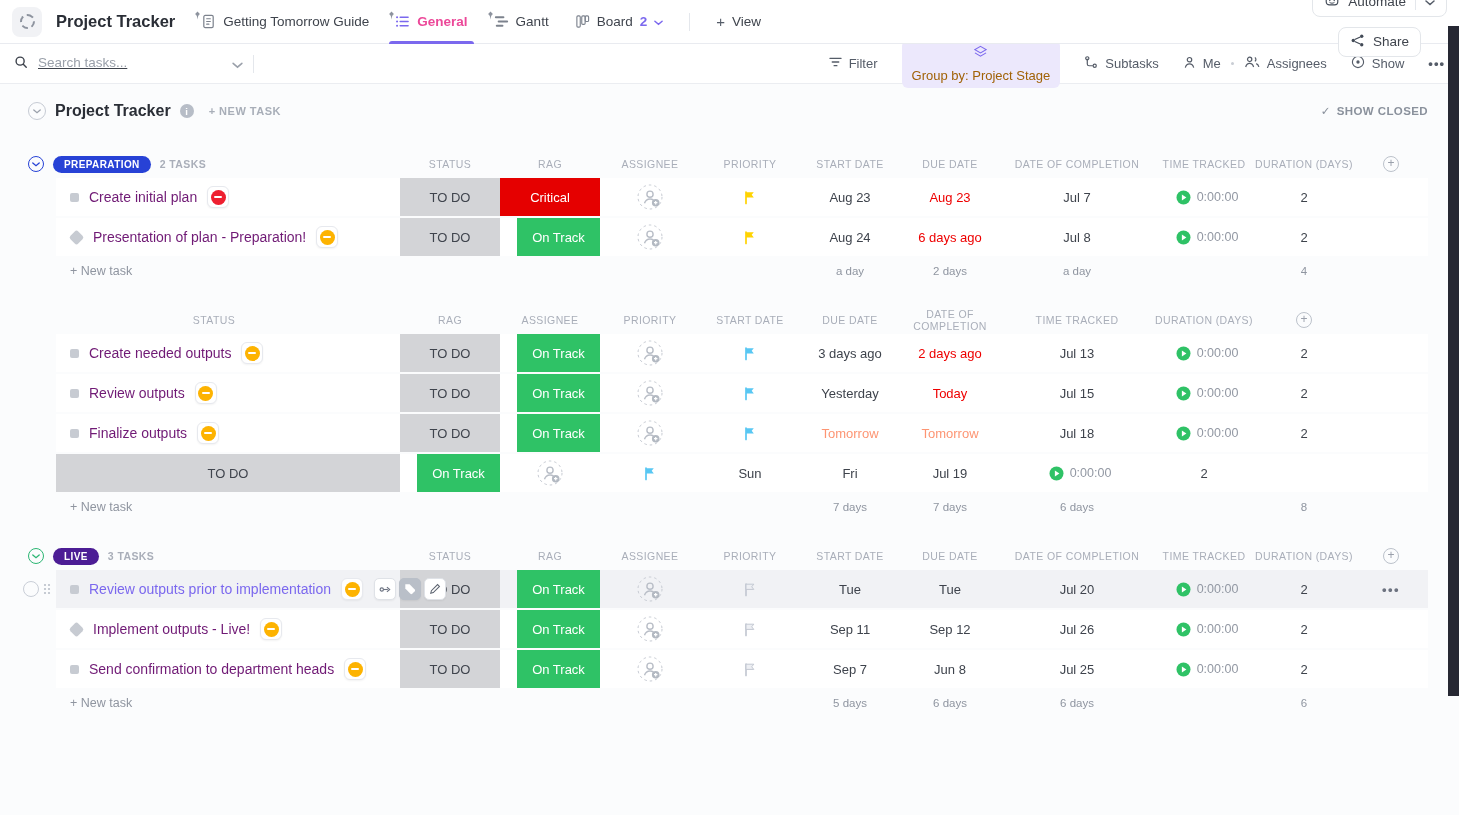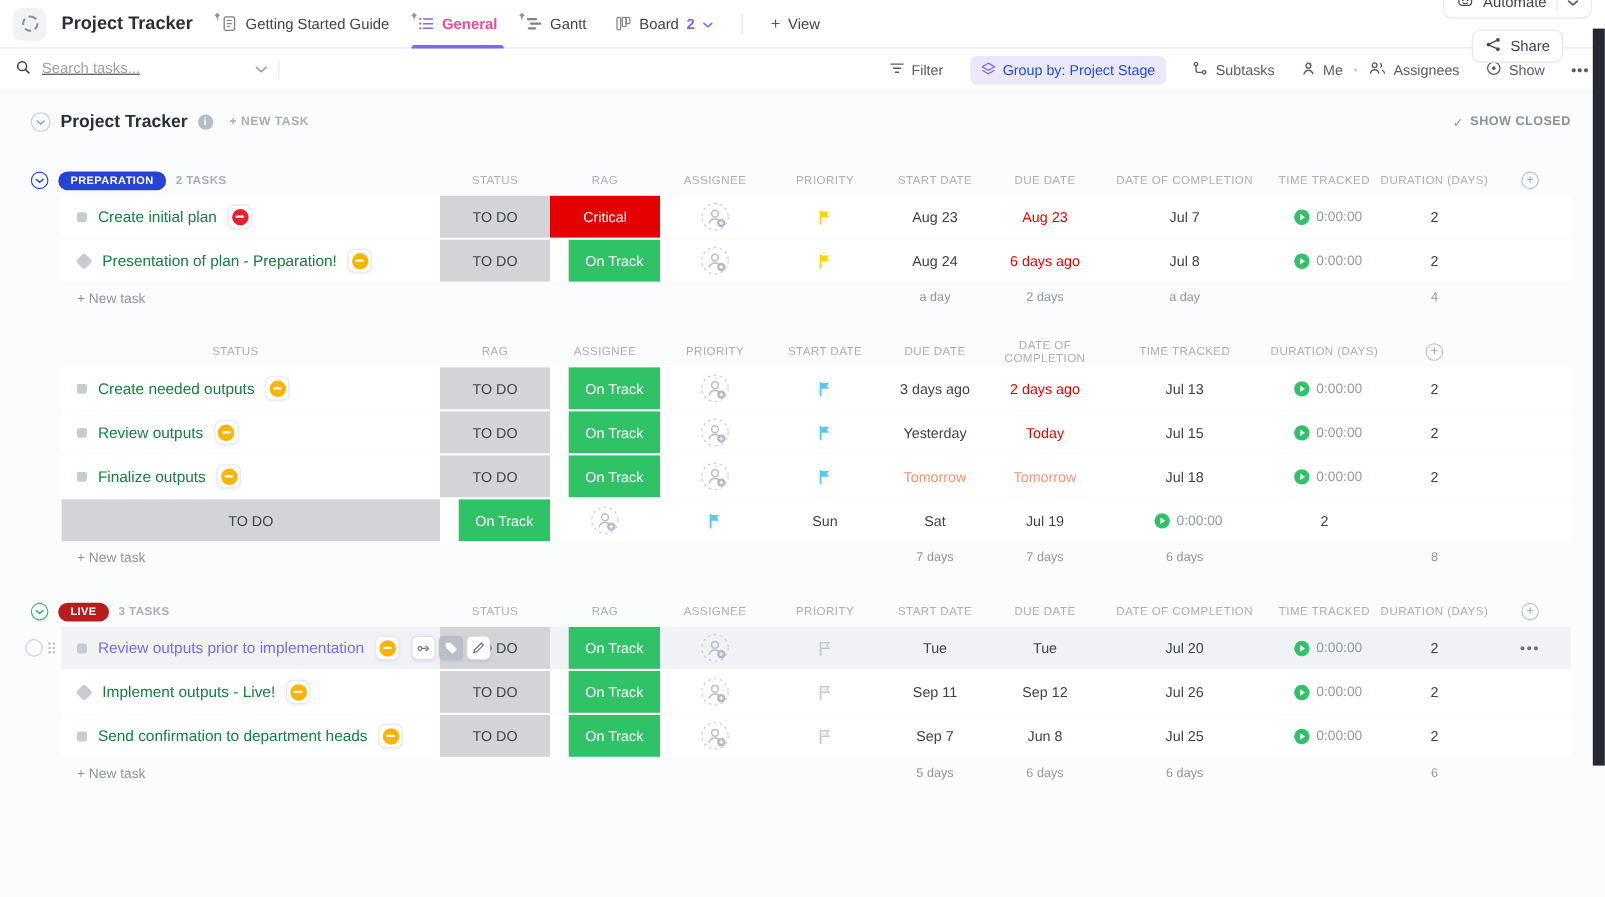--- a/index.html
+++ b/index.html
@@ -25,21 +25,21 @@
   .btn { height:30px; border:1px solid #e3e6ea; border-radius:8px; background:#fff; display:flex; align-items:center; gap:8px; padding:0 11px; font-size:13.5px; color:#3f444d; cursor:pointer; font-family:inherit; }
   .btn .bsep { width:1px; height:16px; background:#e4e7ec; margin:0 1px; }
 
   
   .toolbar { height:40px; background:#fff; border-bottom:1px solid #ebedf1; display:flex; align-items:center; padding:0 14px; position:relative; z-index:4; }
   .search-wrap { display:flex; align-items:flex-start; gap:10px;text-decoration:underline; }
   .search-input { border:none; outline:none; background:transparent; font-size:13.5px; width:150px; color:#3f444d; font-family:inherit; }
   .search-input::placeholder { color:#9aa0aa; }
   .tb-right { margin-left:auto; display:flex; align-items:center; gap:24px; }
   .tb-item { display:flex; align-items:center; gap:7px; font-size:13px; color:#555c68; cursor:pointer; white-space:nowrap; }
-  .pill { background:#ece8fc; color:#1d4ed8; border-radius:6px; padding:5px 10px; }
+  .pill { background:#ece8fc; color:#a16207; border-radius:6px; padding:5px 10px;flex-direction:column; }
   .dot-sep { width:3px; height:3px; border-radius:50%; background:#c9cdd4; margin:0 -14px 0 -14px; }
   .more-dots { letter-spacing:1px; font-weight:700; color:#555c68; }
 
   
   .board { padding:14px 31px 0 28px; }
   .page-head { display:flex; align-items:center; gap:9px; margin-bottom:28px; height:26px; }
   .pg-chev { width:18px; height:18px; border:1.5px solid #c6cbd4; border-radius:50%; color:#9aa0ab; display:flex; align-items:center; justify-content:center; cursor:pointer; }
   .pg-title { font-size:16px; font-weight:700; color:#2a2e36; }
   .info-ic { width:14px; height:14px; border-radius:50%; background:#b7bdc7; color:#fff; font-size:9.5px; font-weight:700; display:flex; align-items:center; justify-content:center; font-style:normal; }
   .new-task-top { font-size:11px; letter-spacing:.5px; color:#a8aeb8; font-weight:600; margin-left:6px; cursor:pointer; }
@@ -55,21 +55,21 @@
   .colhead { font-size:10.5px; letter-spacing:.4px; color:#a9aeb9; font-weight:500; text-align:center; justify-content:center; }
   .cell { display:flex; align-items:center; justify-content:center; height:100%; }
   .addcol { width:16px; height:16px; border:1.3px solid #bcc2cb; border-radius:50%; color:#9aa0ab; font-size:12px; line-height:13px; text-align:center; cursor:pointer; }
 
   .rows { margin-left:28px; }
   .row { position:relative; height:38px; background:#fff; margin-bottom:2px; }
   .row.hover { background:#f1f2f5; }
   .task-cell { justify-content:flex-start; padding-left:14px; gap:10px; position:relative; }
   .marker.square { width:9px; height:9px; background:#c7cbd2; border-radius:2px; flex:none; }
   .marker.diamond { width:11px; height:11px; background:#c7cbd2; border-radius:2.5px; transform:rotate(45deg); margin:0 1px; flex:none; }
-  .ttl { font-size:14px; color:#15803d; white-space:nowrap; }
+  .ttl { font-size:14px; color:#701a75; white-space:nowrap; }
   .ttl.purple { color:#7b68ee; }
   .chip { border:1px solid #e7e9ee; border-radius:6px; padding:2.5px; background:#fff; display:inline-flex; box-shadow:0 1px 2px rgba(0,0,0,.05); cursor:pointer; }
   .chip-dot { width:15px; height:15px; border-radius:50%; position:relative; }
   .chip-dot::after { content:''; position:absolute; left:3.5px; top:6.3px; width:8px; height:2.5px; border-radius:2px; background:#fff; }
   .chip-red { background:#ee1f30; } .chip-yellow { background:#fdb301; }
   .status { background:#d3d4d7; color:#3f444d; font-size:13px; font-weight:500; }
   .rag { color:#fff; font-size:13px; font-weight:500; }
   .rag.critical { background:#e50000; } .rag.ontrack { background:#2fc266;margin-left:17px; }
   .date { font-size:13px; color:#3e434c; }
   .c-red { color:#ee0000; } .c-orange { color:#fd9573; }
@@ -97,21 +97,21 @@
     <div class="tab">
       <span class="tab-ic">
         <svg width="15" height="15" viewBox="0 0 16 16">
             <rect x="3" y="1.5" width="10" height="13" rx="1.5" fill="none" stroke="#7c828d" stroke-width="1.3"></rect>
             <path d="M6 5h4M6 8h4M6 10.8h2.5" stroke="#7c828d" stroke-width="1.1" stroke-linecap="round"></path>
           </svg>
         <span class="pin"><svg width="7" height="9" viewBox="0 0 8 10">
               <path d="M4 .5l3 3-1.2.4L4.6 6 4 9.5 3.4 6 2.2 3.9 1 3.5z" fill="#8d939e"></path>
             </svg></span>
       </span>
-      <span>Getting Started Guide</span>
+      <span>Getting Tomorrow Guide</span>
     </div>
     <div class="tab active">
       <span class="tab-ic">
         <svg width="15" height="15" viewBox="0 0 16 16">
             <path d="M5.5 3.5H14M5.5 8H14M5.5 12.5H14" stroke="#7b68ee" stroke-width="1.5" stroke-linecap="round"></path>
             <circle cx="2.2" cy="3.5" r="1.1" fill="#7b68ee"></circle>
             <circle cx="2.2" cy="8" r="1.1" fill="#7b68ee"></circle>
             <circle cx="2.2" cy="12.5" r="1.1" fill="#7b68ee"></circle>
           </svg>
         <span class="pin"><svg width="7" height="9" viewBox="0 0 8 10">
@@ -544,21 +544,21 @@
                 </svg>
               </span>
             </div>
     <div class="cell">
               <svg width="14" height="15" viewBox="0 0 14 15">
                 <path d="M3 2v11.5" stroke="#58c7f3" stroke-width="1.7" stroke-linecap="round" fill="none"></path>
                 <path d="M3 2.2h7.8l-2.1 2.6 2.1 2.6H3z" fill="#58c7f3"></path>
               </svg>
             </div>
     <div class="cell date">Sun</div>
-    <div class="cell date">Sat</div>
+    <div class="cell date">Fri</div>
     <div class="cell date">Jul 19</div>
     <div class="cell time">
               <span style="display:flex">
                 <svg width="15" height="15" viewBox="0 0 15 15">
                   <circle cx="7.5" cy="7.5" r="7" fill="#2fc266"></circle>
                   <path d="M5.9 4.6l4.5 2.9-4.5 2.9z" fill="#fff"></path>
                 </svg>
               </span>
               <span>0:00:00</span>
             </div>
@@ -581,21 +581,21 @@
   </div>
 </section>
 <section class="group">
   <div class="gh grid">
     <div class="cell gh-left" style="justify-content:flex-start">
       <span class="gchev" style="color:#2bb673">
               <svg width="8" height="5" viewBox="0 0 10 6">
                 <path d="M1 1l4 3.5L9 1" fill="none" stroke="currentColor" stroke-width="1.6" stroke-linecap="round"></path>
               </svg>
             </span>
-      <span class="gbadge" style="background:#b91c1c;color:#ffffff">LIVE</span>
+      <span class="gbadge" style="background:#4c1d95;color:#ffffff">LIVE</span>
       <span class="gcount">3 TASKS</span>
     </div>
     <div class="cell colhead">STATUS</div>
           <div class="cell colhead">RAG</div>
           <div class="cell colhead">ASSIGNEE</div>
           <div class="cell colhead">PRIORITY</div>
           <div class="cell colhead">START DATE</div>
           <div class="cell colhead">DUE DATE</div>
           <div class="cell colhead">DATE OF COMPLETION</div>
           <div class="cell colhead">TIME TRACKED</div>

